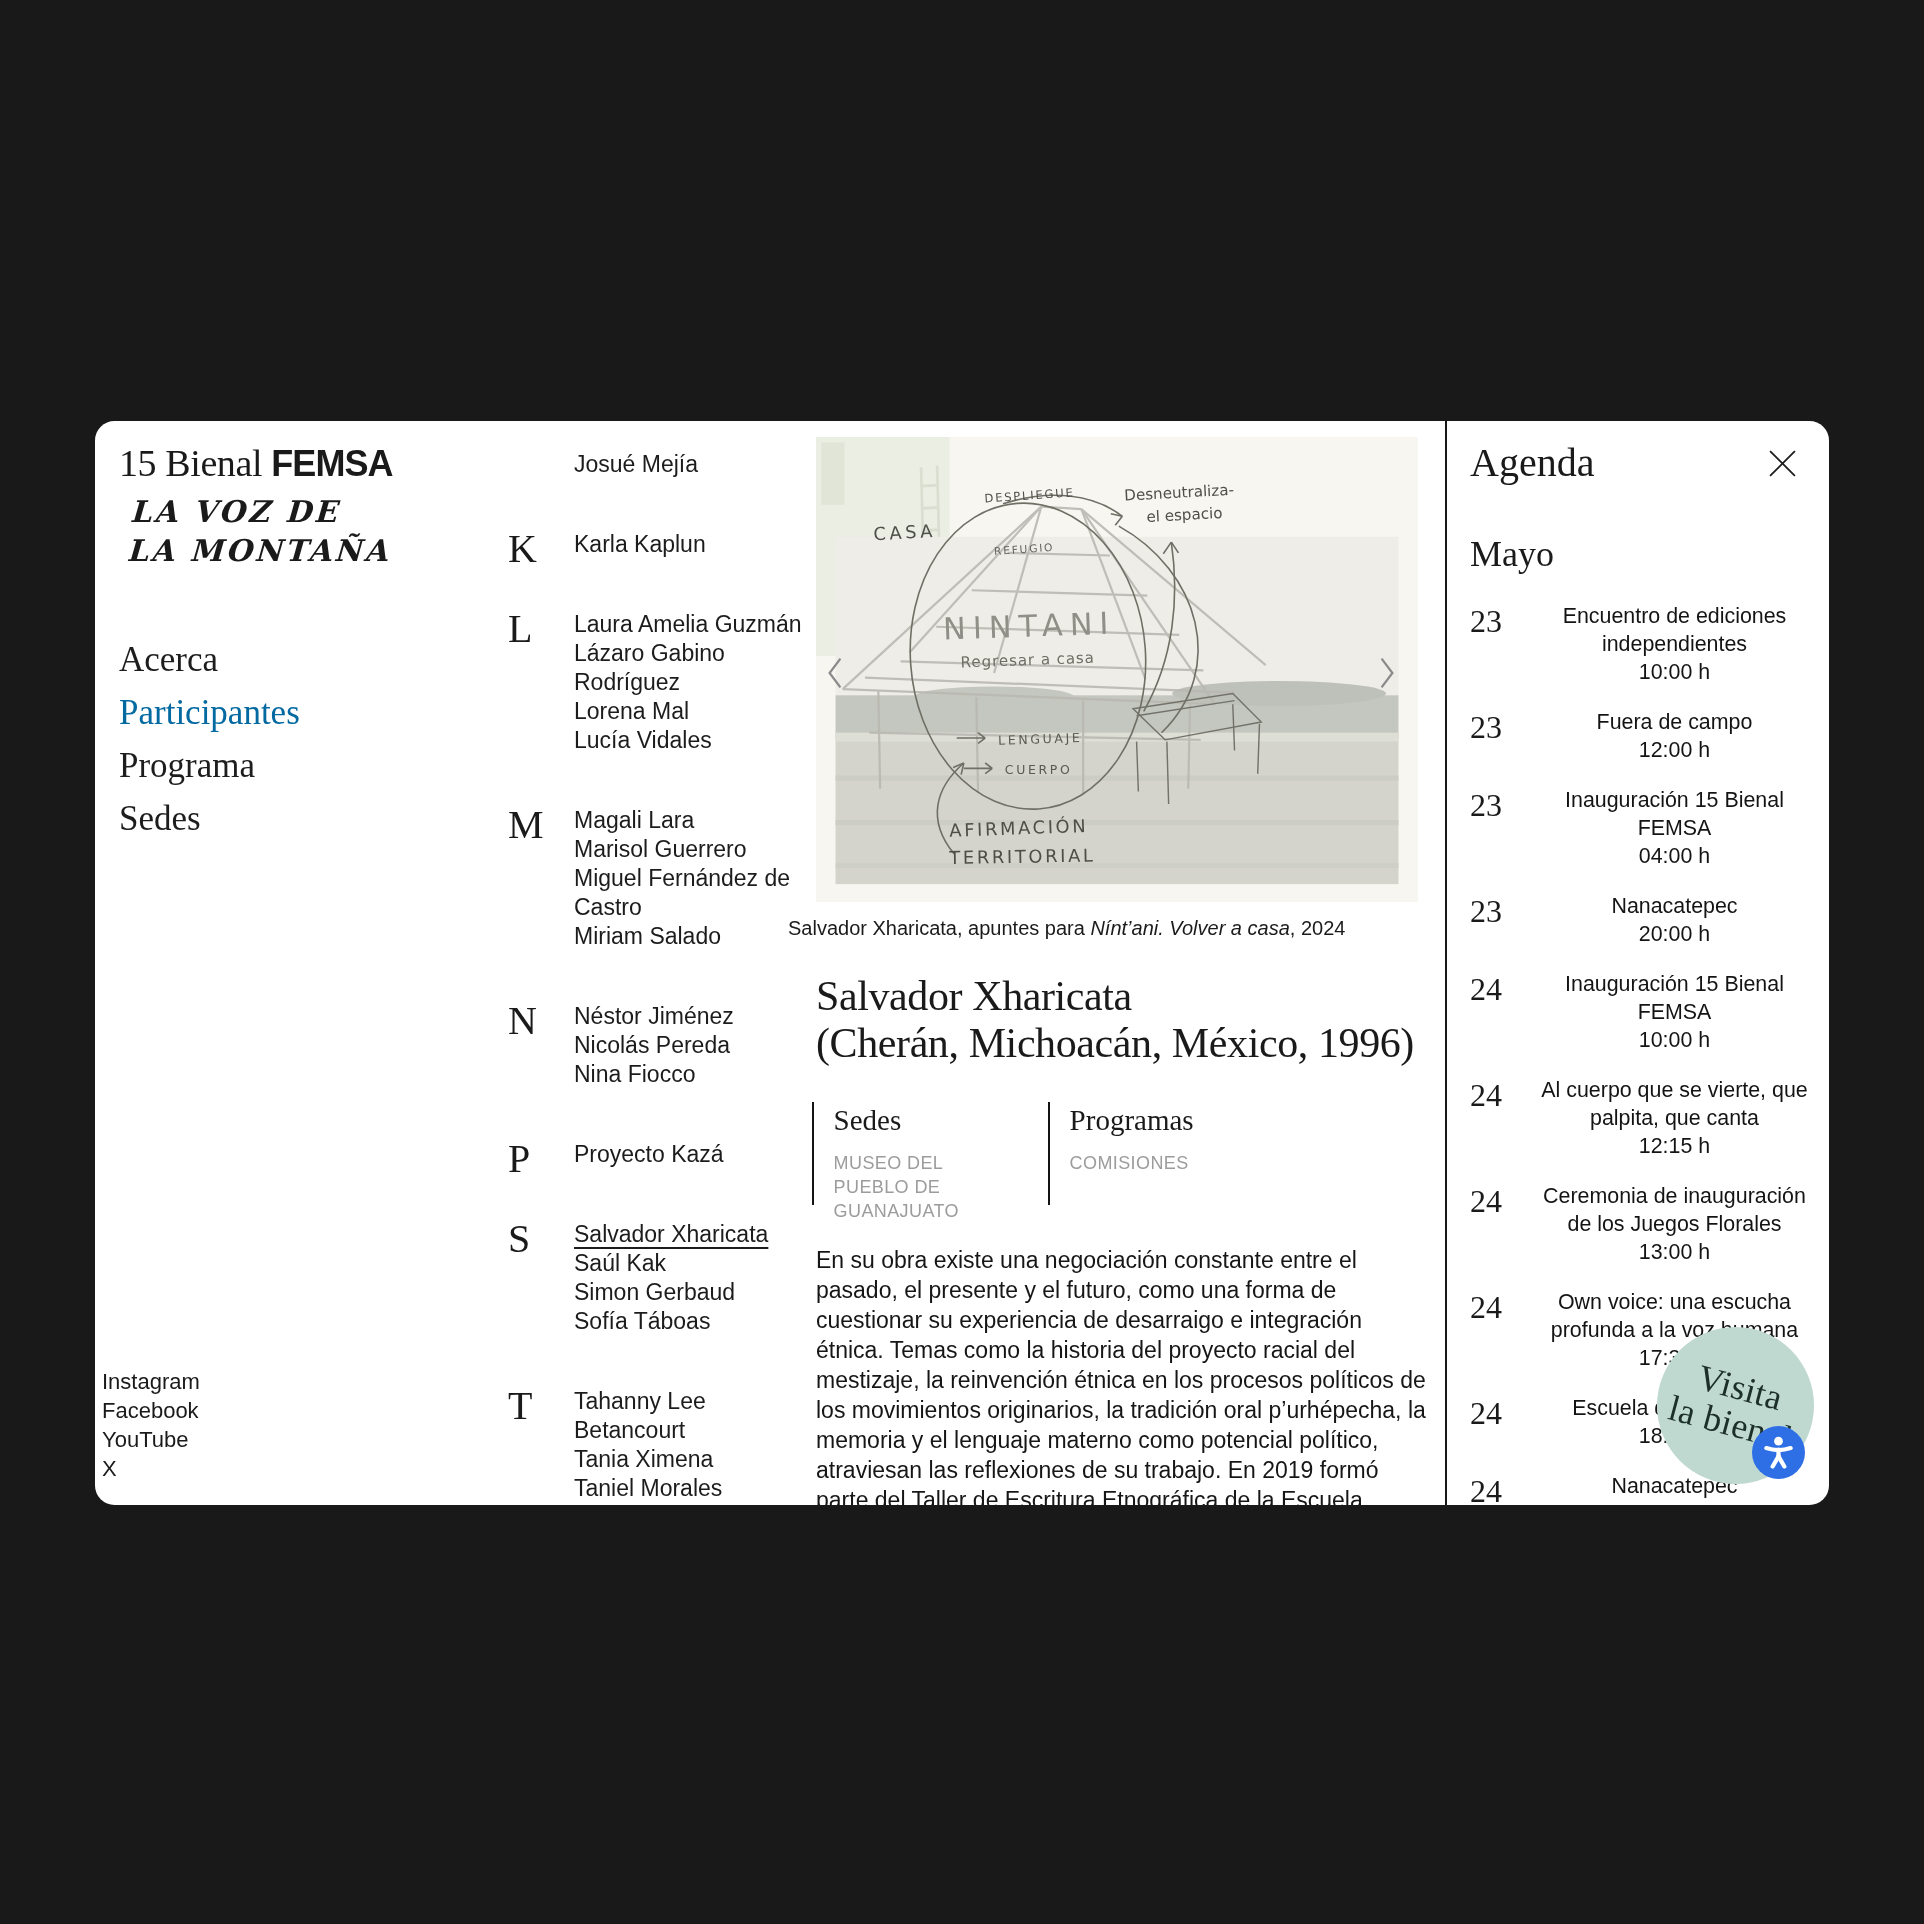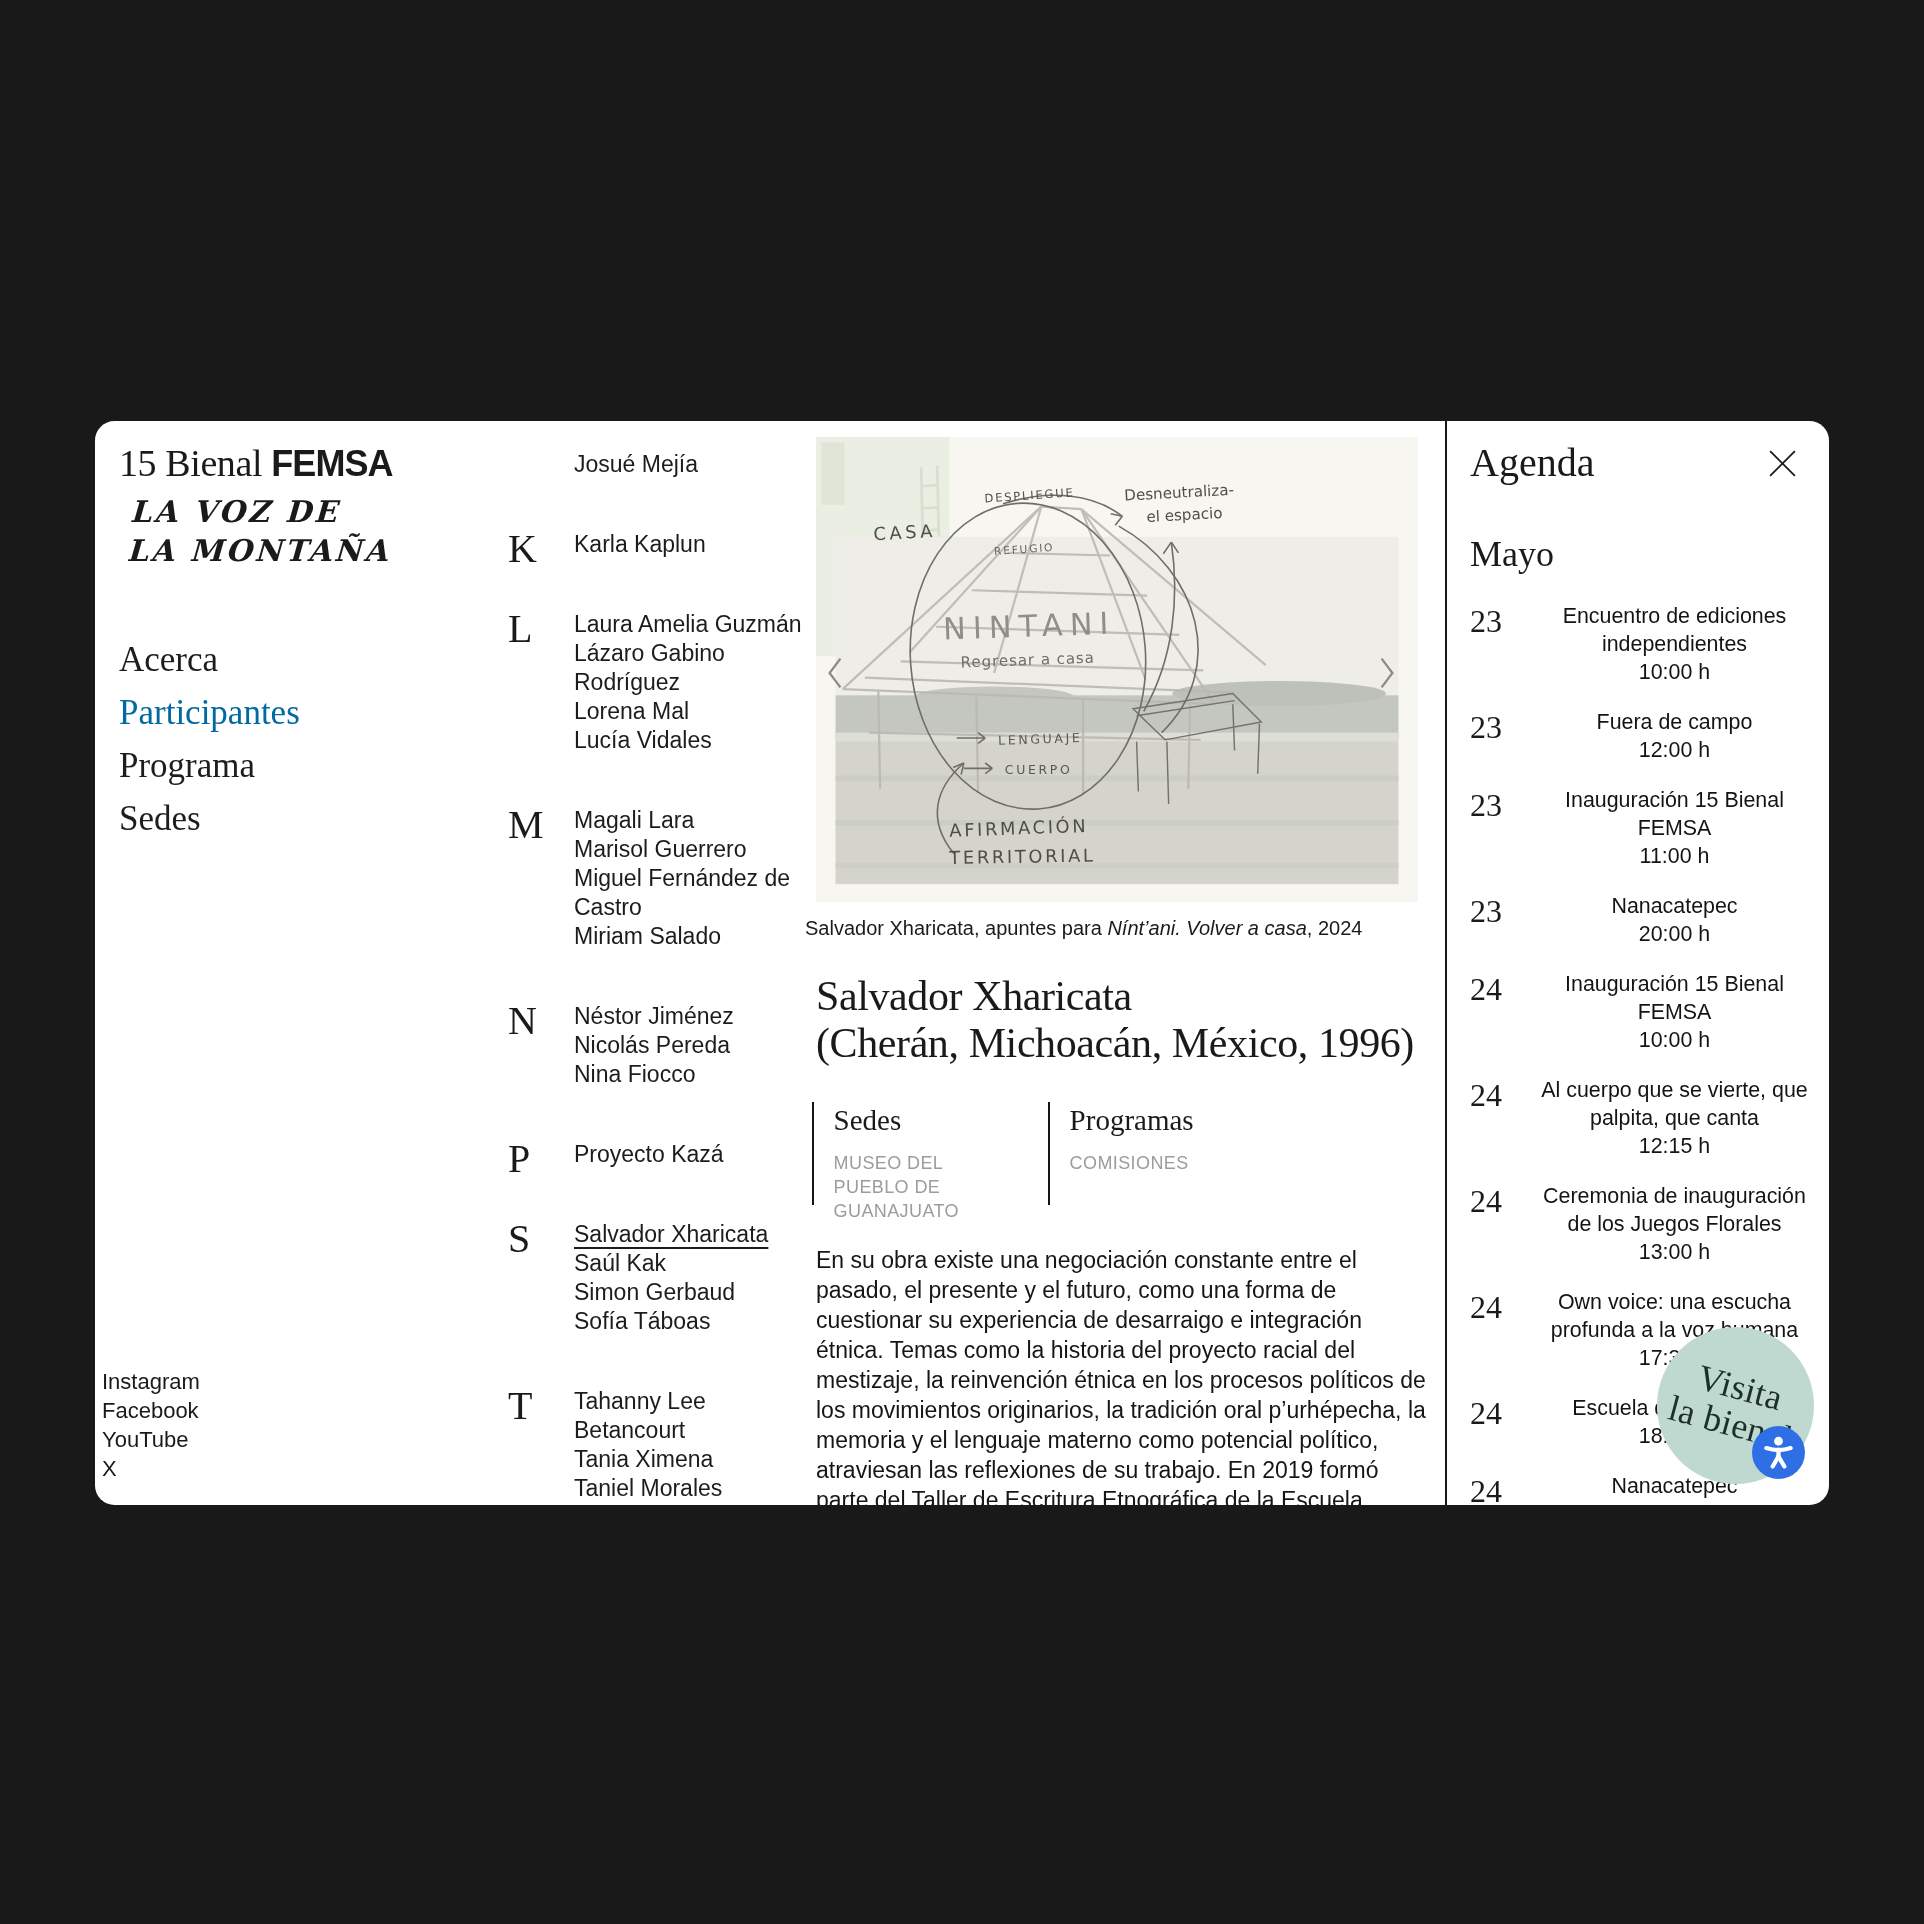--- a/index.html
+++ b/index.html
@@ -29,21 +29,21 @@
   .p-letter{position:absolute;left:0;top:-5.3px;font-family:"Liberation Serif",serif;
         font-size:40px;}
   .p-name{font-size:23px;line-height:29px;color:#1c1c1c;cursor:pointer;}
   .p-name[data-u="u"]{text-decoration:underline;text-underline-offset:4.5px;}
 
   
   .artwork{left:721px;top:16px;width:602px;height:465px;}
   .chevron{width:18px;height:36px;cursor:pointer;}
   .chev-left{left:731px;top:234px;}
   .chev-right{left:1283px;top:234px;}
-  .caption{left:710px;top:496px;width:606px;font-size:20px;color:#1b1b1b;}
+  .caption{left:693px;top:496px;width:606px;font-size:20px;color:#1b1b1b;}
   .caption .it{font-style:italic;}
   .heading{left:721px;top:552px;font-family:"Liberation Serif",serif;
         font-size:42px;line-height:47px;letter-spacing:-0.4px;}
   .meta{left:717px;top:681px;display:flex;}
   .meta-col{border-left:2.7px solid #141414;padding:1.8px 0 0 19.6px;height:103px;
         box-sizing:border-box;}
   .meta-col.c1{width:236px;}
   .meta-col.c2{width:294px;}
   .meta-label{font-family:"Liberation Serif",serif;font-size:29px;}
   .meta-value{margin-top:14.3px;font-size:18px;line-height:24px;color:#9c9c9c;
@@ -354,21 +354,21 @@
         <div class="event-body">
           <div>Fuera de campo</div>
           <div>12:00 h</div>
         </div>
       </div>
 
       <div class="event">
         <div class="event-date">23</div>
         <div class="event-body">
           <div>Inauguración 15 Bienal FEMSA</div>
-          <div>11:00 h</div>
+          <div>04:00 h</div>
         </div>
       </div>
 
       <div class="event">
         <div class="event-date">23</div>
         <div class="event-body">
           <div>Nanacatepec</div>
           <div>20:00 h</div>
         </div>
       </div>

